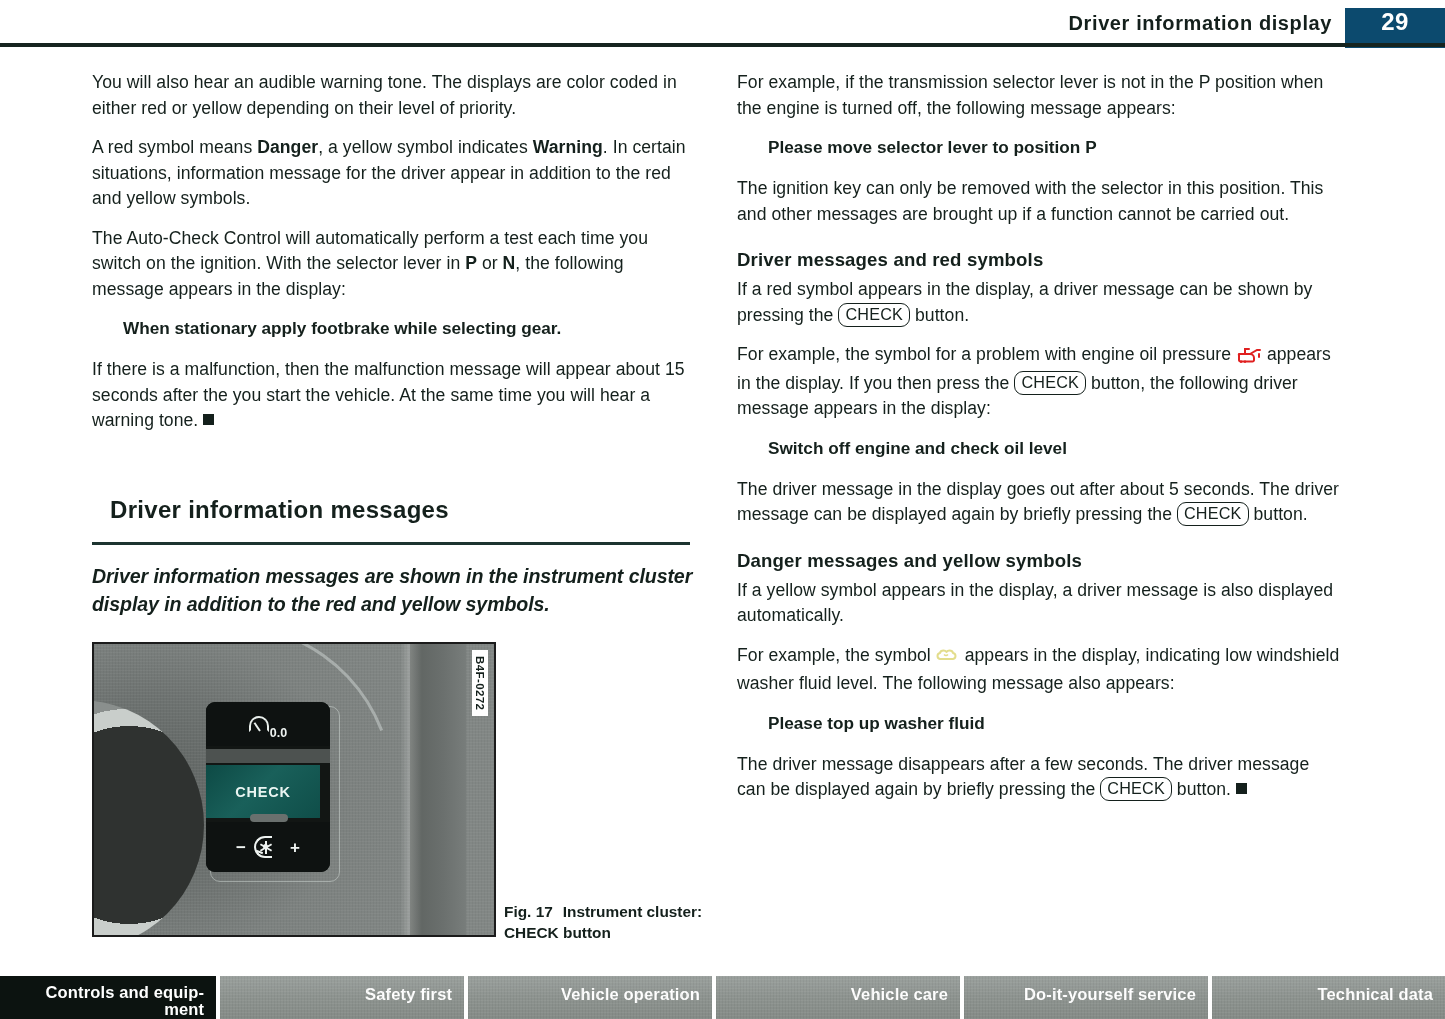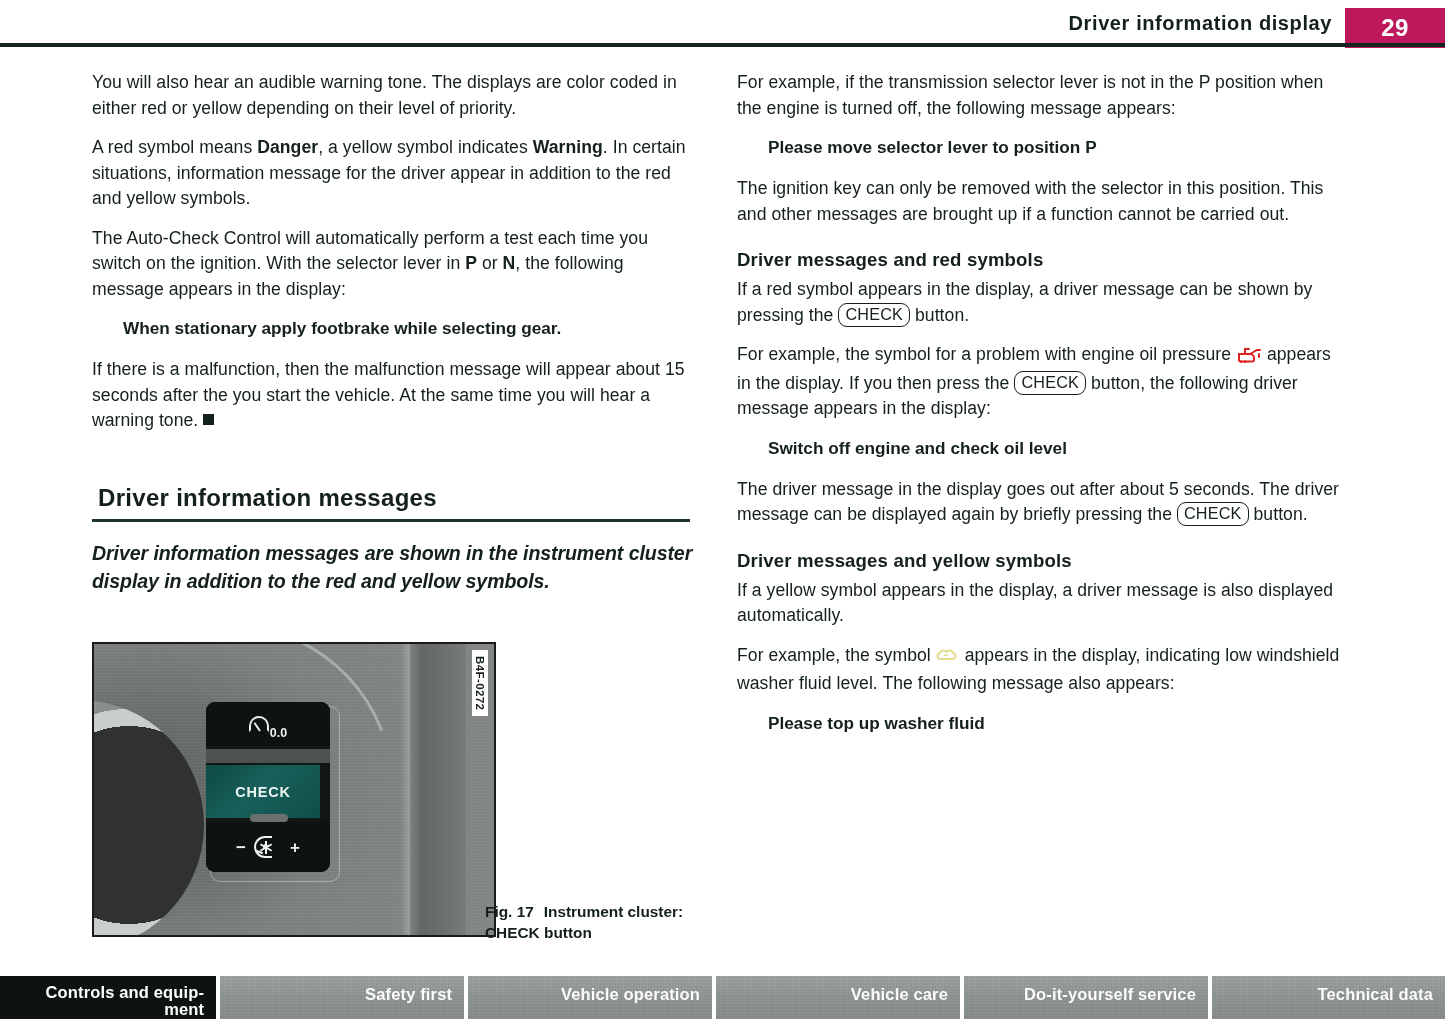--- a/index.html
+++ b/index.html
@@ -30,23 +30,23 @@
     letter-spacing: 0.6px;
     color: #14201c;
     white-space: nowrap;
   }
   .page-number-box {
     position: absolute;
     right: 0;
     top: 8px;
     width: 100px;
     height: 40px;
-    background: #be185d;
+    background: #0c4a6e;
     display: flex;
-    align-items: center;
+    align-items: flex-start;
     justify-content: center;
   }
   .page-number-box span {
     color: #ffffff;
     font-size: 24px;
     font-weight: bold;
     letter-spacing: 0.5px;
   }
   .header-rule {
     position: absolute;
@@ -88,21 +88,21 @@
     letter-spacing: 0.15px;
     margin: 22px 0 6px 0;
     color: #14201c;
   }
 
   h2.section-head {
     font-size: 24px;
     font-weight: bold;
     letter-spacing: 0.3px;
     color: #14201c;
-    margin: 6px;
+    margin: 18px;
   }
   .section-rule {
     width: 598px;
     height: 3px;
     background: #1d3430;
     margin-top: 7px;
     margin-bottom: 17px;
   }
   p.section-intro {
     font-size: 19.6px;
@@ -275,21 +275,21 @@
     background:#ffffff;
     color:#14201c;
     font-size:11.5px; font-weight:bold;
     letter-spacing:0.4px;
     padding:6px 2px;
     writing-mode: vertical-rl;
   }
 
   .fig-caption{
     position:absolute;
-    left:485px; top:901px;
+    left:504px; top:901px;
     width:210px;
     font-size:15.4px;
     line-height:21px;
     font-weight:bold;
     color:#14201c;
   }
   .fig-caption .lbl{ margin-right:10px; }
 
   
   .footer{
@@ -431,31 +431,32 @@
           <path d="M14 8 l7 -4 l3 0" fill="none" stroke="#e02020" stroke-width="2" stroke-linecap="round"></path>
           <path d="M9 8 l0 -5 l4 0" fill="none" stroke="#e02020" stroke-width="2" stroke-linecap="round"></path>
           <path d="M23 8 l0 3" stroke="#e02020" stroke-width="2" stroke-linecap="round"></path>
           <path d="M5 15 l0 1.5 M9 15 l0 1.5" stroke="#e02020" stroke-width="1.6" stroke-linecap="round"></path>
         </svg></span><span> appears in the display. If you then press the </span><span class="keycap">CHECK</span><span> button, the following driver message appears in the display:</span></p>
 
   <p class="msg">Switch off engine and check oil level</p>
 
   <p class="body-text"><span>The driver message in the display goes out after about 5 seconds. The driver message can be displayed again by briefly pressing the </span><span class="keycap">CHECK</span><span> button.</span></p>
 
-  <h3 class="sub-head">Driver messages and yellow symbols</h3>
+  <h3 class="sub-head">Danger messages and yellow symbols</h3>
 
   <p class="body-text">If a yellow symbol appears in the display, a driver message is also displayed automatically.</p>
 
   <p class="body-text"><span>For example, the symbol </span><span class="sym"><svg width="24" height="16" viewBox="0 0 24 16" aria-hidden="true">
           <path d="M4 11 q-2.5 -0.5 -2.5 -3 q0 -2.5 2.5 -3 q0.5 -2.5 3.5 -2.5 q2 0 3 1.5 q1 -1.5 3 -1.5 q3 0 3.5 2.5 q2.5 0.5 2.5 3 q0 2.5 -2.5 3 z" fill="none" stroke="#e3dd8c" stroke-width="2" stroke-linejoin="round"></path>
           <path d="M8 6.5 q2 2 4 0" fill="none" stroke="#e3dd8c" stroke-width="1.6"></path>
         </svg></span><span> appears in the display, indicating low windshield washer fluid level. The following message also appears:</span></p>
 
   <p class="msg">Please top up washer fluid</p>
 
+  <p class="body-text"><span>The driver message disappears after a few seconds. The driver message can be displayed again by briefly pressing the </span><span class="keycap">CHECK</span><span> button.</span><span class="eos"></span></p>
 </div>
 
 <div class="footer">
   <div class="tab t1 active">
     <span class="tab-label">Controls and equip-
 ment</span>
   </div>
   <div class="tab t2">
     <span class="tab-label">Safety first</span>
   </div>

